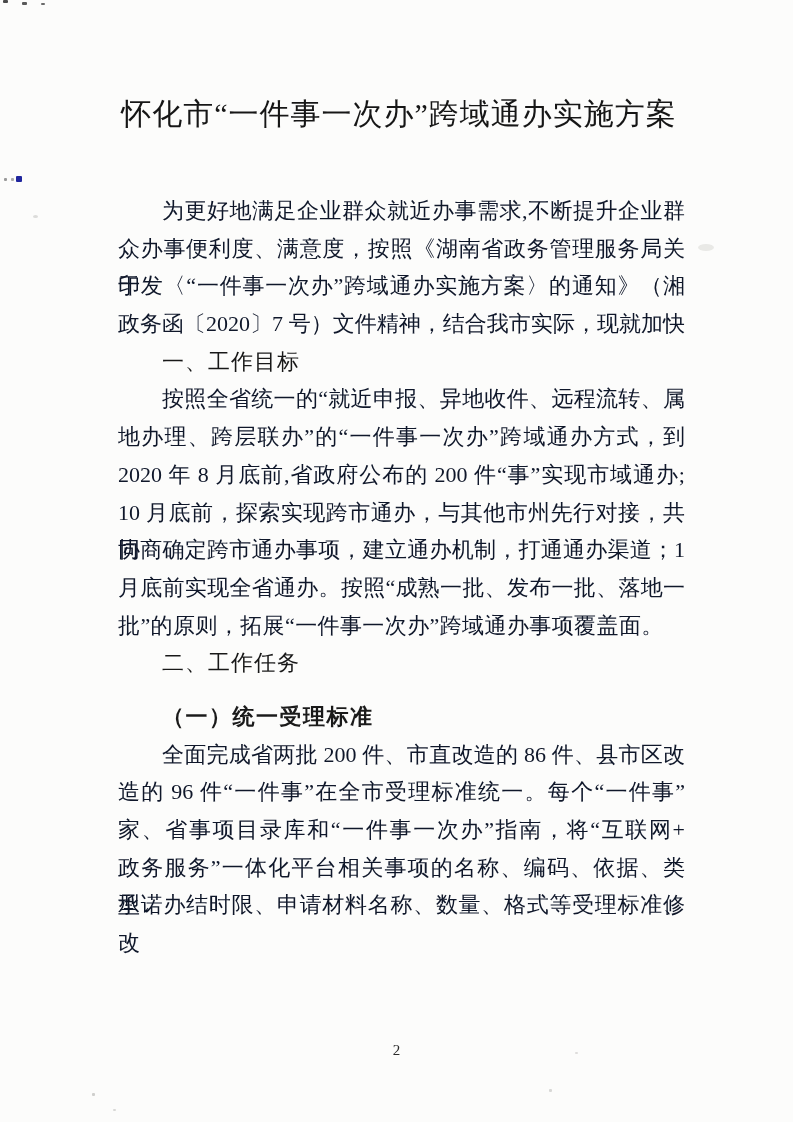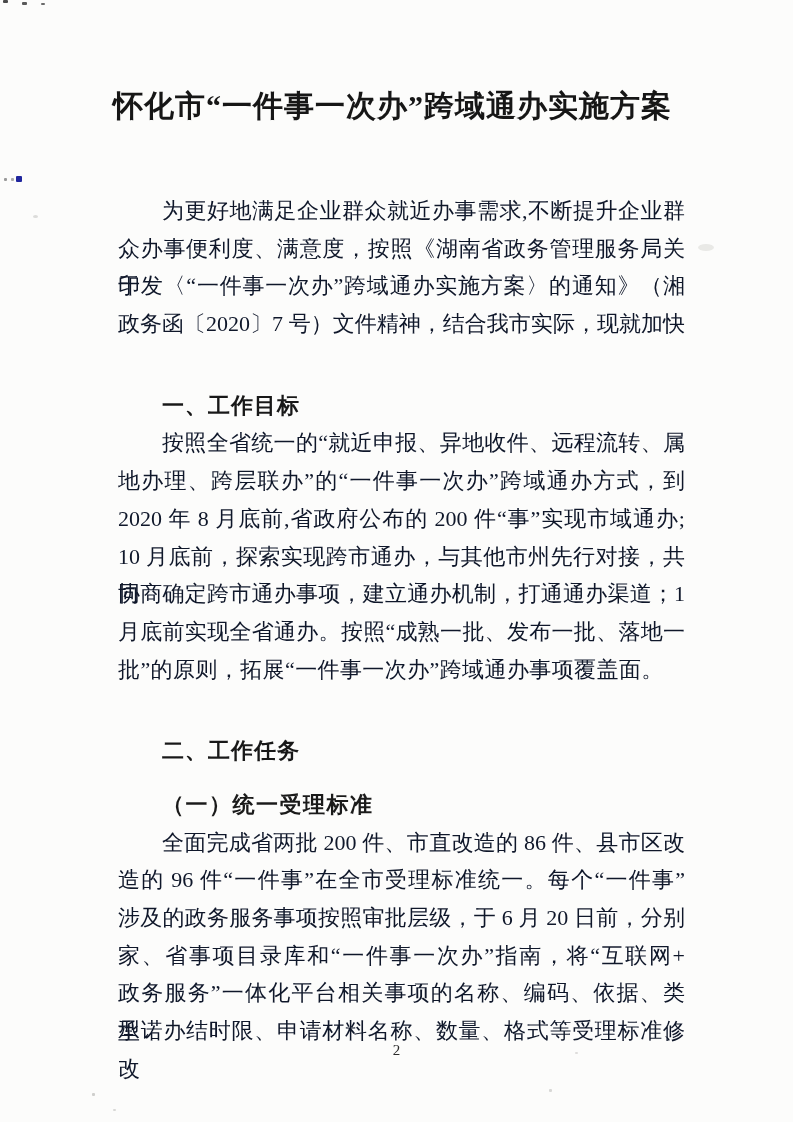--- a/index.html
+++ b/index.html
@@ -10,25 +10,26 @@
   }
   .page{
     position:relative;
     width:793px;height:1122px;
     background:#fcfcfb;
     overflow:hidden;
     color:#1f1f1f;
   }
   .doc-title{
     position:absolute;
-    left:113px;top:84px;width:572px;
+    left:113px;top:92px;width:572px;
     font-size:30px;line-height:44px;
     letter-spacing:1px;
+    text-align:center;
     color:#161616;
-    font-weight:700;
+    font-weight:400;
   }
   .textblock{
     position:absolute;
     left:118px;top:192px;width:567px;
   }
   .line{
     font-size:22px;
     line-height:37.7px;
     height:37.7px;
     letter-spacing:0.4px;
@@ -37,24 +38,23 @@
   }
   .line.j{
     white-space:normal;
     text-align:justify;
     text-align-last:justify;
     letter-spacing:0;
   }
   .line.ind{ text-indent:44px; }
   .line.h-hei{
     font-family:"Liberation Sans","DejaVu Sans",sans-serif;
-    font-weight:bold;
+    font-weight:normal;
     letter-spacing:1px;
     color:#181818;
-    margin-top:44px;
   }
   .line.h-kai{
     font-weight:bold;
     letter-spacing:1.5px;
     color:#1a1a1a;
     margin-top:16px;
   }
   .page-number{
     position:absolute;
     left:0;top:1042px;width:793px;
@@ -81,21 +81,20 @@
     <div class="line j">地办理、跨层联办”的“一件事一次办”跨域通办方式，到</div>
     <div class="line j">2020 年 8 月底前,省政府公布的 200 件“事”实现市域通办;</div>
     <div class="line j">10 月底前，探索实现跨市通办，与其他市州先行对接，共同</div>
     <div class="line j">协商确定跨市通办事项，建立通办机制，打通通办渠道；1</div>
     <div class="line j">月底前实现全省通办。按照“成熟一批、发布一批、落地一</div>
     <div class="line">批”的原则，拓展“一件事一次办”跨域通办事项覆盖面。</div>
     <div class="line h-hei ind">二、工作任务</div>
     <div class="line h-kai ind">（一）统一受理标准</div>
     <div class="line ind j">全面完成省两批 200 件、市直改造的 86 件、县市区改</div>
     <div class="line j">造的 96 件“一件事”在全市受理标准统一。每个“一件事”</div>
-    <div class="line j">涉及的政务服务事项按照审批层级，于 6 月 20 日前，分别</div>
     <div class="line j">家、省事项目录库和“一件事一次办”指南，将“互联网+</div>
     <div class="line j">政务服务”一体化平台相关事项的名称、编码、依据、类型、</div>
     <div class="line j">承诺办结时限、申请材料名称、数量、格式等受理标准修改</div>
   </div>
 
   <div class="page-number">2</div>
 
   <div class="artifact" style="left:3px;top:0;width:5px;height:3px;background:#4a4a4a;"></div>
   <div class="artifact" style="left:22px;top:2px;width:5px;height:3px;background:#5a5a5a;"></div>
   <div class="artifact" style="left:41px;top:3px;width:4px;height:2px;background:#6a6a6a;"></div>

